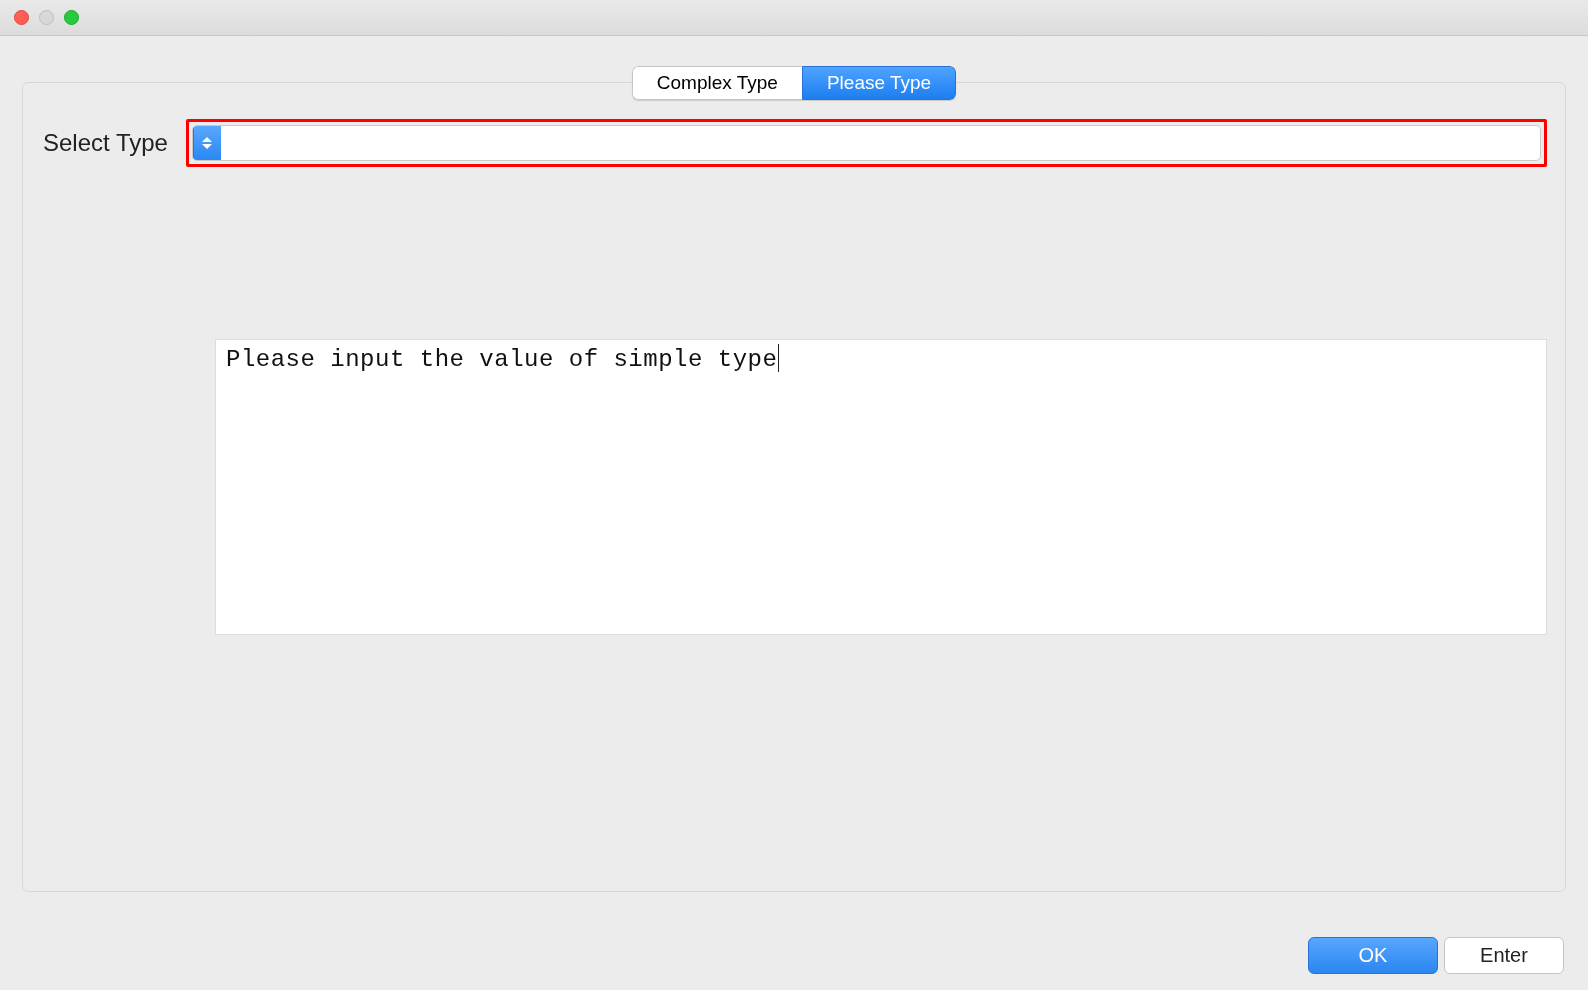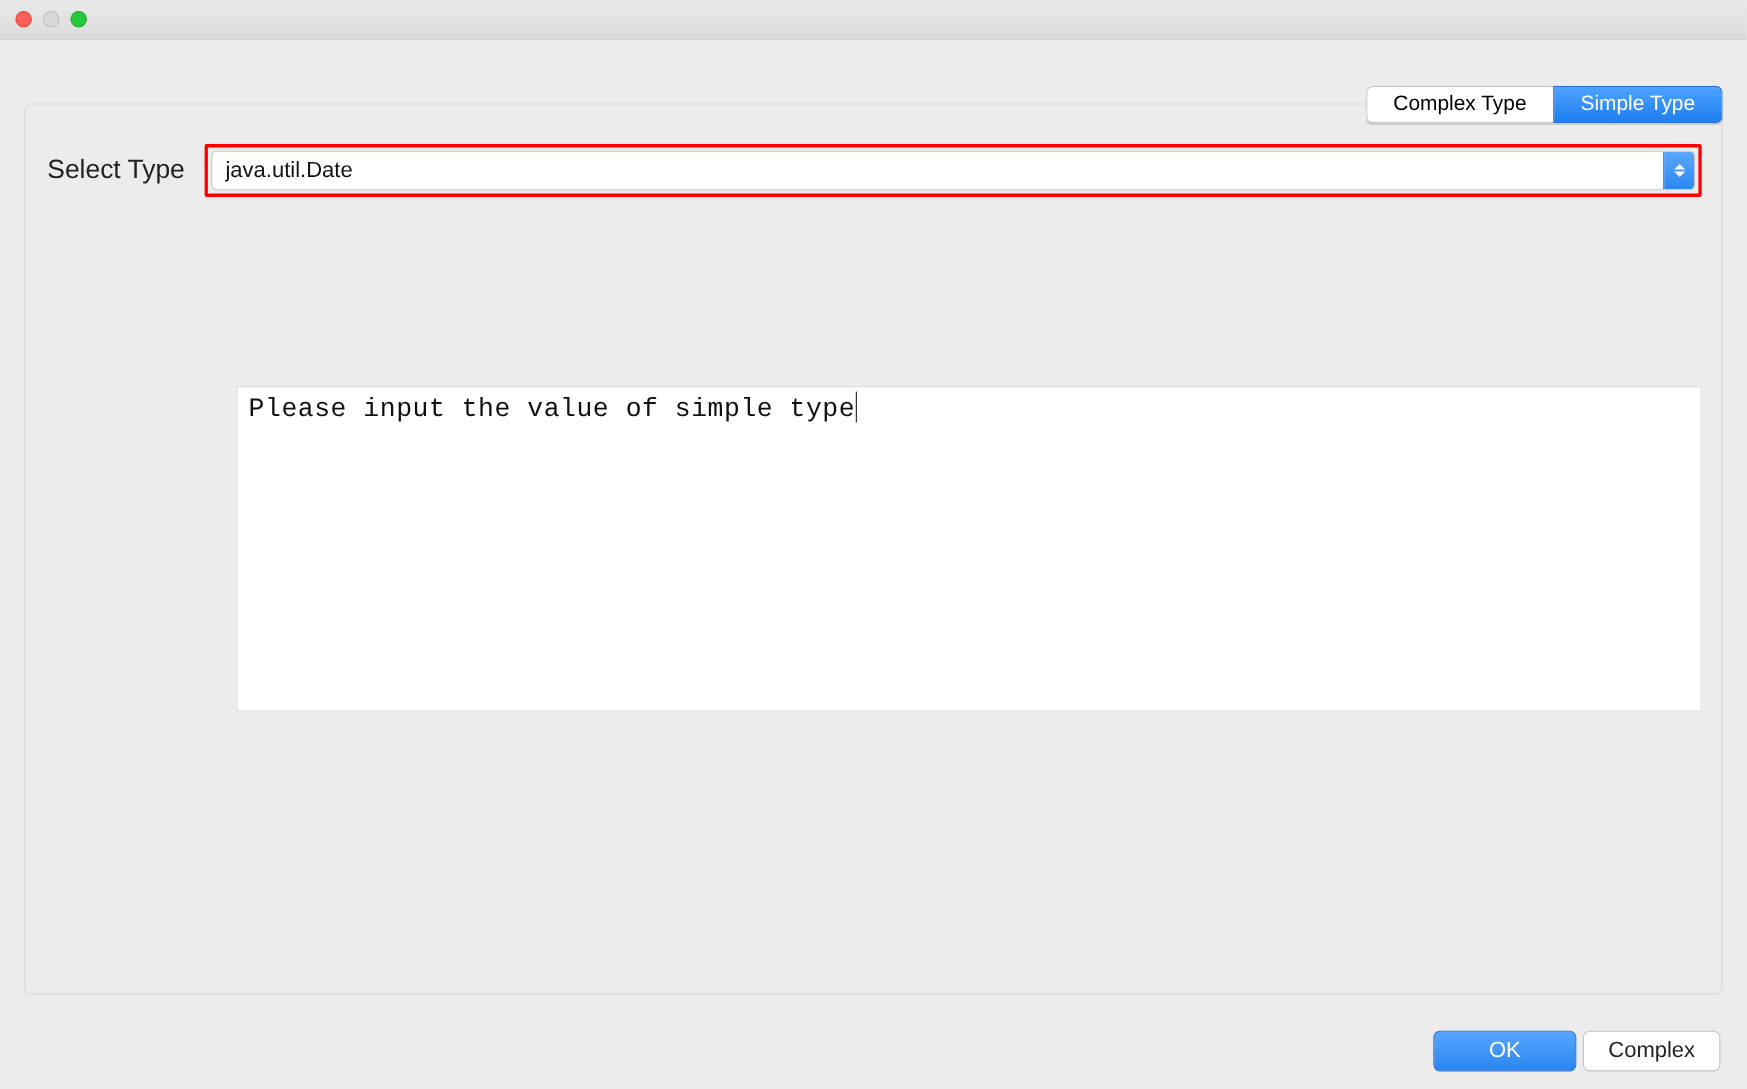--- a/index.html
+++ b/index.html
@@ -35,24 +35,23 @@
     .tl-min { background: #d8d8d8; border: 1px solid #bdbdbd; }
     .tl-max { background: #27c93f; border: 1px solid #1aab29; }
     
     .content-wrapper {
       padding: 30px 22px 0 22px;
       position: relative;
     }
     
     .tab-bar {
       display: flex;
-      justify-content: flex-end;
+      justify-content: center;
       position: relative;
       z-index: 2;
-      margin-top: 12px;
     }
     .tab-segment {
       display: flex;
       border-radius: 6px;
       overflow: hidden;
       box-shadow: 0 1px 1px rgba(0,0,0,0.15);
     }
     .tab {
       padding: 5px 24px;
       font-size: 19px;
@@ -222,31 +221,30 @@
     <div class="traffic-light tl-min"></div>
     <div class="traffic-light tl-max"></div>
   </div>
 </div>
 
 <div class="content-wrapper">
 
   <div class="tab-bar">
     <div class="tab-segment">
       <div class="tab">Complex Type</div>
-      <div class="tab active">Simple Type</div>
+      <div class="tab active">Please Type</div>
     </div>
   </div>
 
   <div class="main-panel">
 
     <div class="select-row">
       <div class="select-label">Select Type</div>
       <div class="select-wrapper">
         <div class="select-field">
-          <div class="select-text">java.util.Date</div>
           <div class="select-arrows">
             <div class="arrow-up"></div>
             <div class="arrow-down"></div>
           </div>
         </div>
       </div>
     </div>
 
 
     <div class="textarea-block">
@@ -255,14 +253,14 @@
       </div>
     </div>
 
 
   </div>
 
 </div>
 
 <div class="button-row">
   <div class="btn btn-primary">OK</div>
-  <div class="btn btn-default">Complex</div>
+  <div class="btn btn-default">Enter</div>
 </div>
 
 </body></html>

